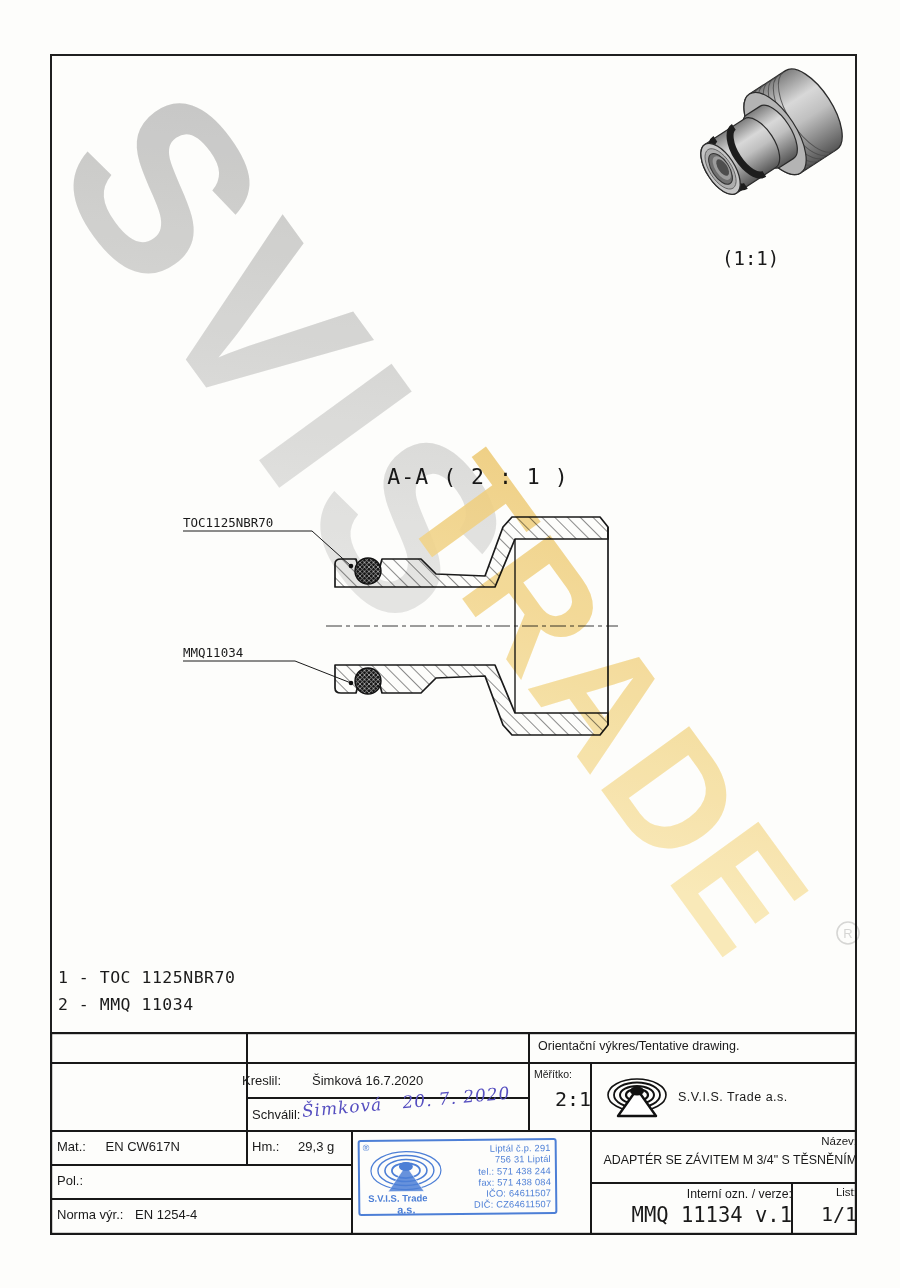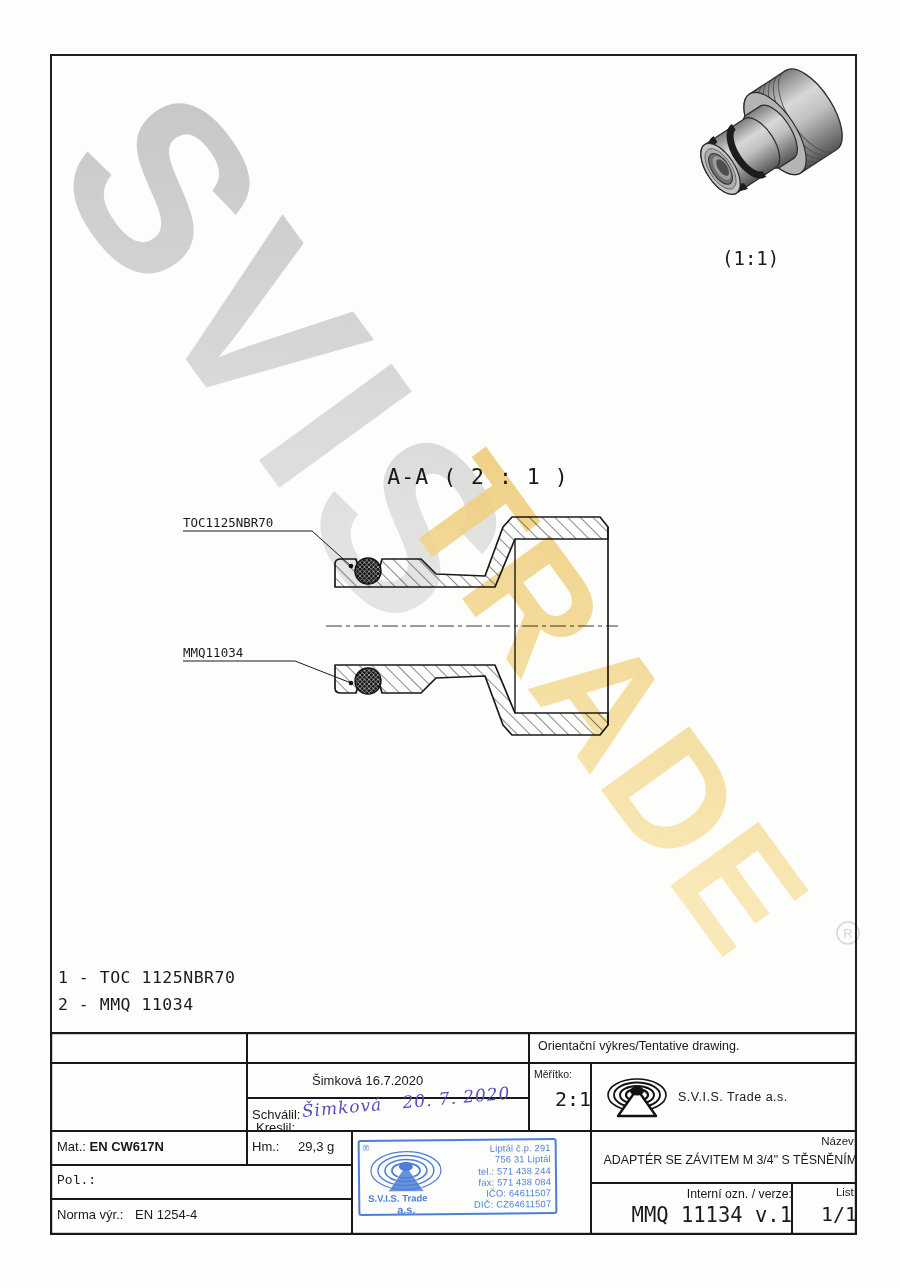--- a/index.html
+++ b/index.html
@@ -130,21 +130,21 @@
         <path d="M197 0 V133"></path>
         <path d="M302 99 V203"></path>
         <path d="M479 0 V99"></path>
         <path d="M541 31 V203"></path>
         <path d="M742 151 V203"></path>
       </g>
     </svg>
 
     <div class="t" style="left:488px;top:7px;font-size:12.5px;">Orientační výkres/Tentative drawing.</div>
 
-    <div class="t lbl" style="left:206px;top:42px;margin-top:47px;">Kreslil:</div>
+    <div class="t lbl" style="left:192px;top:42px;">Kreslil:</div>
     <div class="t lbl" style="left:262px;top:42px;">Šimková 16.7.2020</div>
 
     <div class="t lbl" style="left:202px;top:76px;">Schválil:</div>
     <div class="t sig" style="left:252px;top:70px;">
       <span>Šimková</span>
       <span style="margin-left:14px;">20. 7. 2020</span>
     </div>
 
     <div class="t" style="left:484px;top:36px;font-size:10.5px;">Měřítko:</div>
     <div class="t mono cellcenter" style="left:479px;top:56px;width:62px;font-size:20px;">2:1</div>
@@ -156,27 +156,27 @@
         <ellipse cx="31" cy="19" rx="17" ry="9" stroke-width="2"></ellipse>
         <ellipse cx="31" cy="19" rx="11" ry="6" stroke-width="2.2"></ellipse>
       </g>
       <polygon points="12,40 50,40 31,13" fill="#fff" stroke="#111" stroke-width="2.4" stroke-linejoin="round"></polygon>
       <ellipse cx="31" cy="15" rx="7" ry="4.5" fill="#111"></ellipse>
     </svg>
     <div class="t" style="left:628px;top:58px;font-size:12.5px;letter-spacing:.5px;">S.V.I.S. Trade a.s.</div>
 
     <div class="t lbl" style="left:7px;top:108px;">
       <span>Mat.:</span>
-      <span style="margin-left:0;font-weight:bold;">EN CW617N</span>
+      <span style="margin-left:16px;">EN CW617N</span>
     </div>
     <div class="t lbl" style="left:202px;top:108px;">
       <span>Hm.:</span>
       <span style="margin-left:15px;">29,3 g</span>
     </div>
-    <div class="t lbl" style="left:7px;top:142px;font-family:Liberation Mono, monospace;">Pol.:</div>
+    <div class="t lbl" style="left:7px;top:142px;">Pol.:</div>
     <div class="t lbl" style="left:7px;top:176px;">
       <span>Norma výr.:</span>
       <span style="margin-left:8px;">EN 1254-4</span>
     </div>
 
     <div class="stamp">
       <div class="reg">®</div>
       <svg class="abs" style="left:8px;top:9px;" width="76" height="42" viewBox="0 0 76 42">
         <g stroke="#4d7fd6" fill="none">
           <ellipse cx="38" cy="20" rx="35" ry="19" stroke-width="1.2"></ellipse>

